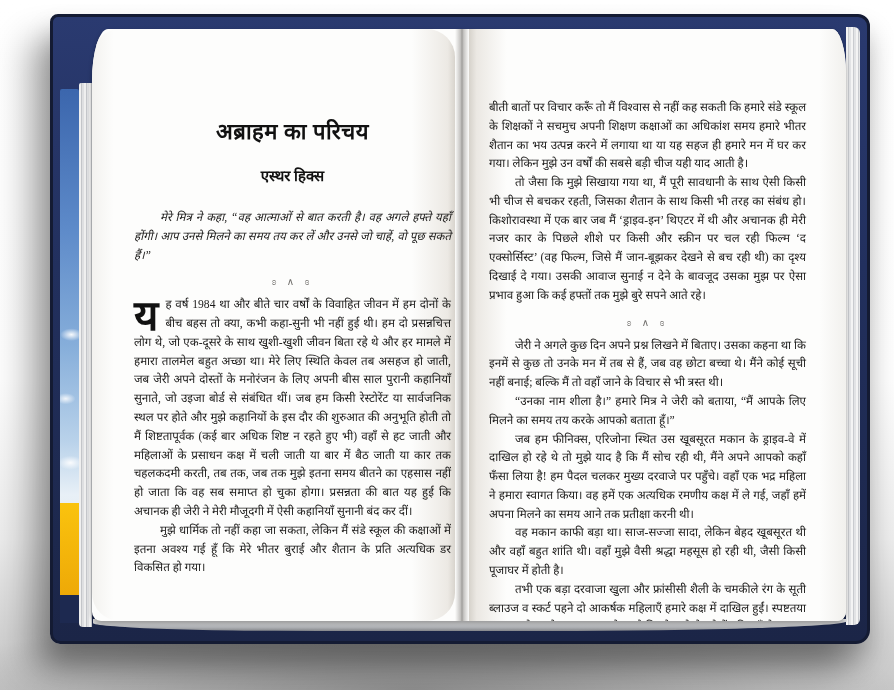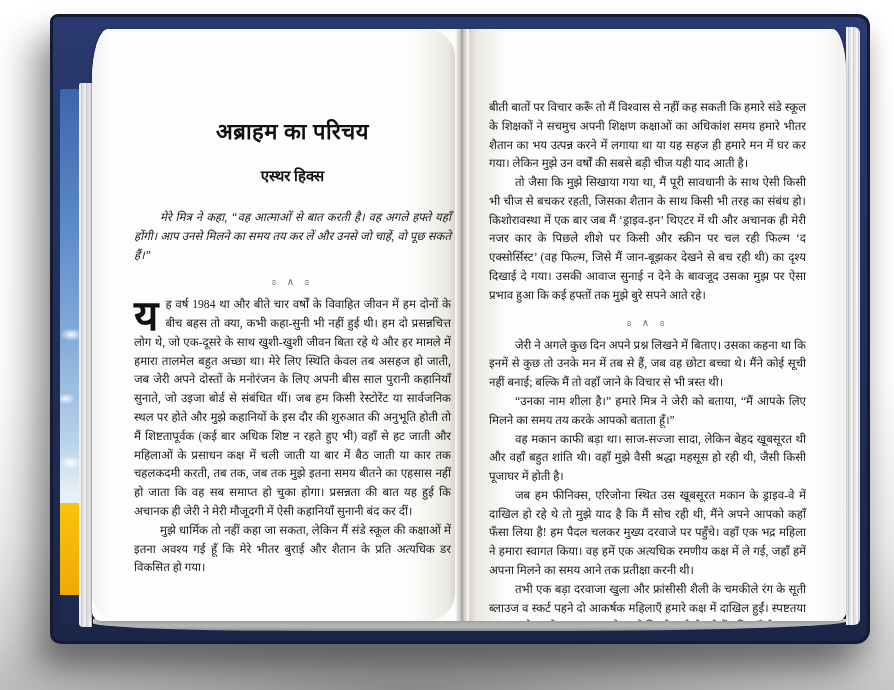--- a/index.html
+++ b/index.html
@@ -128,21 +128,21 @@
       <div class="gutter"></div>
 
       <div class="page page-right">
         <p class="body">बीती बातों पर विचार करूँ तो मैं विश्वास से नहीं कह सकती कि हमारे संडे स्कूल के शिक्षकों ने सचमुच अपनी शिक्षण कक्षाओं का अधिकांश समय हमारे भीतर शैतान का भय उत्पन्न करने में लगाया था या यह सहज ही हमारे मन में घर कर गया। लेकिन मुझे उन वर्षों की सबसे बड़ी चीज यही याद आती है।</p>
         <p class="body indent">तो जैसा कि मुझे सिखाया गया था, मैं पूरी सावधानी के साथ ऐसी किसी भी चीज से बचकर रहती, जिसका शैतान के साथ किसी भी तरह का संबंध हो। किशोरावस्था में एक बार जब मैं ‘ड्राइव-इन’ थिएटर में थी और अचानक ही मेरी नजर कार के पिछले शीशे पर किसी और स्क्रीन पर चल रही फिल्म ‘द एक्सोर्सिस्ट’ (वह फिल्म, जिसे मैं जान-बूझकर देखने से बच रही थी) का दृश्य दिखाई दे गया। उसकी आवाज सुनाई न देने के बावजूद उसका मुझ पर ऐसा प्रभाव हुआ कि कई हफ्तों तक मुझे बुरे सपने आते रहे।</p>
 
         <div class="ornament">ʚ ∧ ɞ</div>
 
         <p class="body indent">जेरी ने अगले कुछ दिन अपने प्रश्न लिखने में बिताए। उसका कहना था कि इनमें से कुछ तो उनके मन में तब से हैं, जब वह छोटा बच्चा थे। मैंने कोई सूची नहीं बनाई; बल्कि मैं तो वहाँ जाने के विचार से भी त्रस्त थी।</p>
         <p class="body indent">“उनका नाम शीला है।” हमारे मित्र ने जेरी को बताया, “मैं आपके लिए मिलने का समय तय करके आपको बताता हूँ।”</p>
+        <p class="body indent">जब हम फीनिक्स, एरिजोना स्थित उस खूबसूरत मकान के ड्राइव-वे में दाखिल हो रहे थे तो मुझे याद है कि मैं सोच रही थी, मैंने अपने आपको कहाँ फँसा लिया है! हम पैदल चलकर मुख्य दरवाजे पर पहुँचे। वहाँ एक भद्र महिला ने हमारा स्वागत किया। वह हमें एक अत्यधिक रमणीय कक्ष में ले गई, जहाँ हमें अपना मिलने का समय आने तक प्रतीक्षा करनी थी।</p>
         <p class="body indent">वह मकान काफी बड़ा था। साज-सज्जा सादा, लेकिन बेहद खूबसूरत थी और वहाँ बहुत शांति थी। वहाँ मुझे वैसी श्रद्धा महसूस हो रही थी, जैसी किसी पूजाघर में होती है।</p>
-        <p class="body indent">जब हम फीनिक्स, एरिजोना स्थित उस खूबसूरत मकान के ड्राइव-वे में दाखिल हो रहे थे तो मुझे याद है कि मैं सोच रही थी, मैंने अपने आपको कहाँ फँसा लिया है! हम पैदल चलकर मुख्य दरवाजे पर पहुँचे। वहाँ एक भद्र महिला ने हमारा स्वागत किया। वह हमें एक अत्यधिक रमणीय कक्ष में ले गई, जहाँ हमें अपना मिलने का समय आने तक प्रतीक्षा करनी थी।</p>
         <p class="body indent">तभी एक बड़ा दरवाजा खुला और फ्रांसीसी शैली के चमकीले रंग के सूती ब्लाउज व स्कर्ट पहने दो आकर्षक महिलाएँ हमारे कक्ष में दाखिल हुईं। स्पष्टतया मध्याह्न भोजन के बाद हम सबसे पहले मिलने वाले थे। दोनों महिलाएँ बेहद खुश व आनंदित लग रही थीं। मेरा तनाव थोड़ा कम हुआ। शायद यह उतना अजीब न हो।</p>
 
       </div>
 
     </div>
   </div>
 </div>
 
 </body></html>

